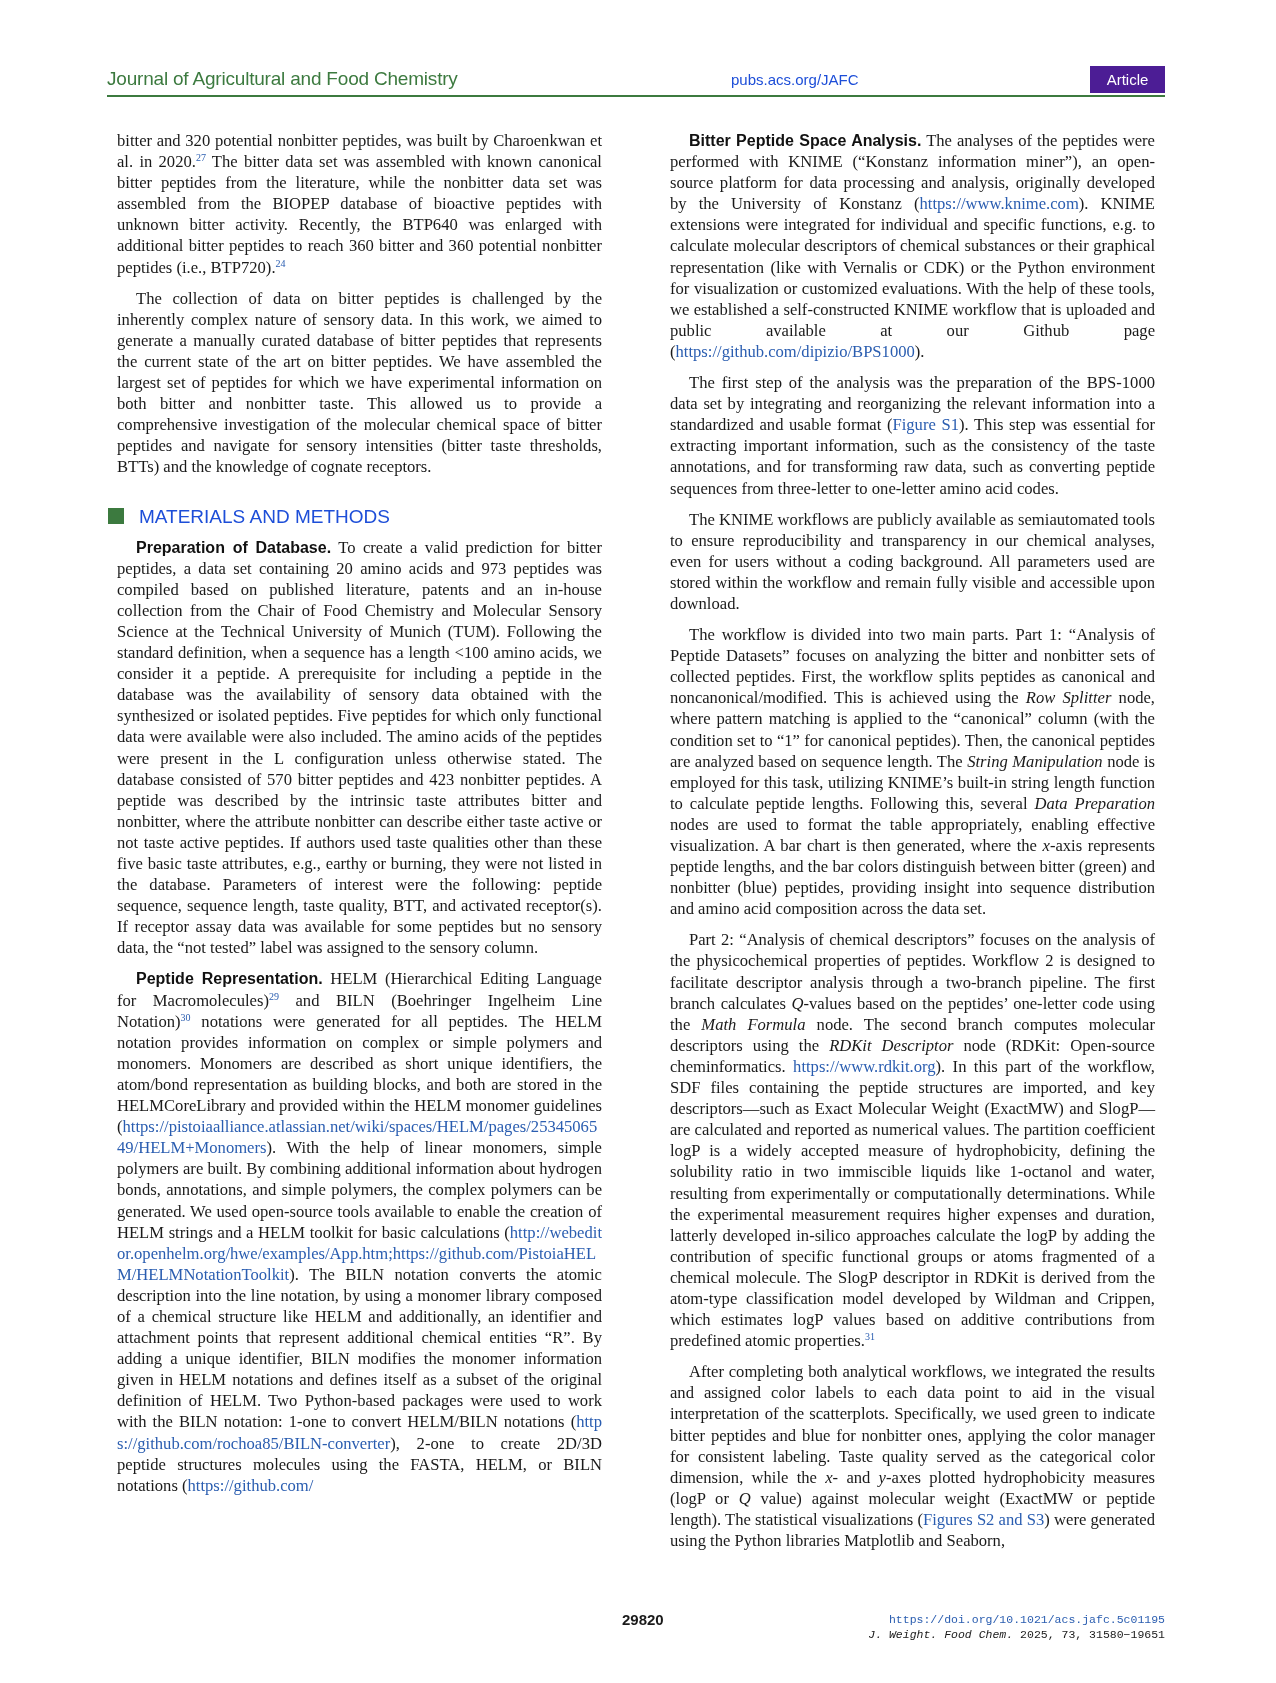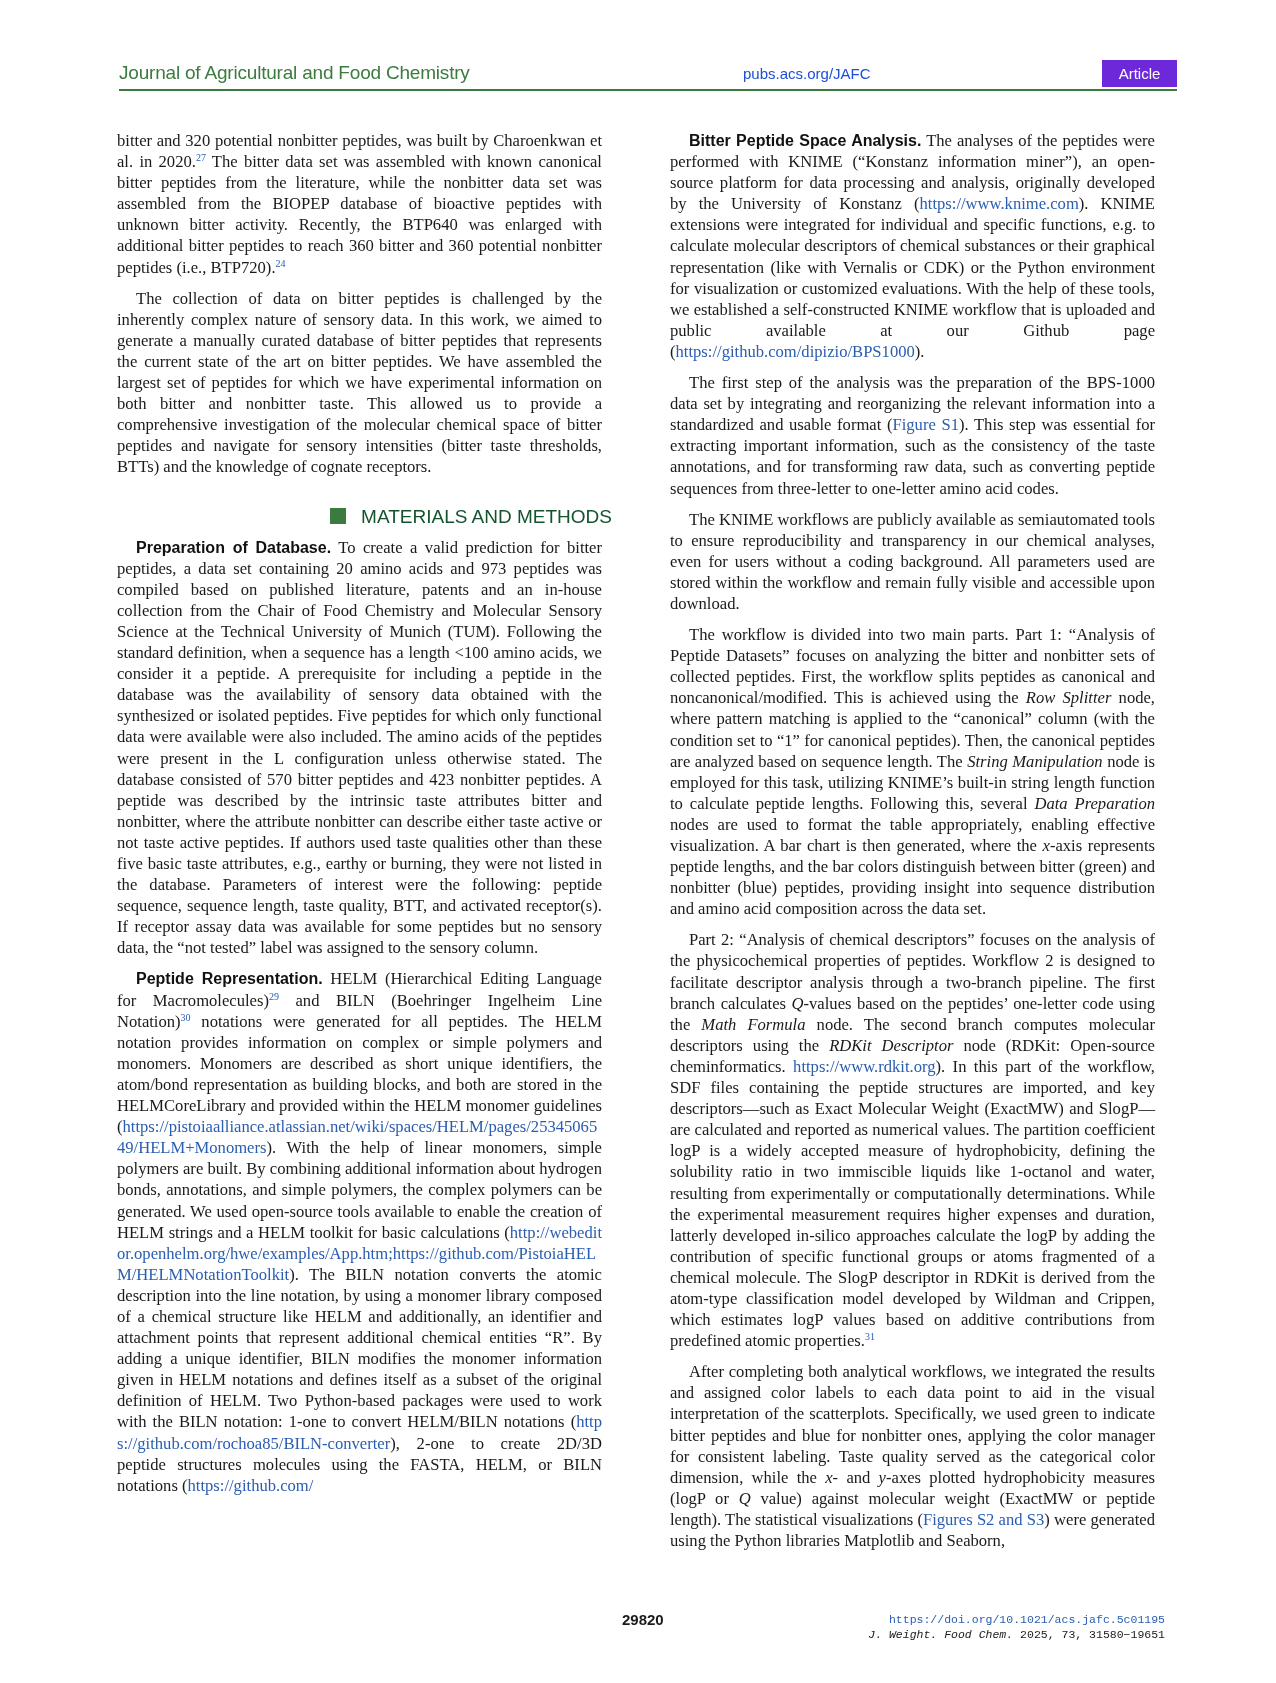--- a/index.html
+++ b/index.html
@@ -1,33 +1,33 @@
 <!DOCTYPE html>
 <html><head>
 <meta charset="utf-8">
 <style>
   html, body { margin: 0; padding: 0; background: #ffffff; }
   body { width: 1276px; height: 1683px; position: relative; overflow: hidden;
          font-family: "Liberation Serif", "DejaVu Serif", serif; color: #1a1a1a; }
-  .header { position: absolute; left: 107px; top: 62px; width: 1058px; height: 27px; border-bottom: 2px solid #3c7a3f; margin-left: 12px; }
+  .header { position: absolute; left: 107px; top: 68px; width: 1058px; height: 27px; border-bottom: 2px solid #3c7a3f; }
   .journal-title { position: absolute; left: 0; top: 0; font-family: "Liberation Sans", "DejaVu Sans", sans-serif;
                    font-size: 19px; color: #3c7a3f; letter-spacing: -0.2px; }
   .journal-url { position: absolute; left: 624px; top: 3px; font-family: "Liberation Sans", "DejaVu Sans", sans-serif;
                  font-size: 15px; color: #1d4ed8; text-align: right; }
-  .article-badge { position: absolute; right: 0; top: -2px; width: 75px; height: 27px; background: #6d28d9; color: #fff;
+  .article-badge { position: absolute; right: 0; top: -2px; width: 75px; height: 27px; background: #4c1d95; color: #fff;
                    font-family: "Liberation Sans", "DejaVu Sans", sans-serif; font-size: 15px; text-align: center; line-height: 27px; }
   .col { position: absolute; top: 120px; width: 505px; font-size: 16.6px; line-height: 21.1px; text-align: justify; hyphens: auto; }
   .col.left { left: 107px; }
   .col.right { left: 660px; }
   .col p { margin: 10px; text-indent: 19px; }
   .col p.noindent { text-indent: 0; }
   a, .link { color: #2a5db0; text-decoration: none; }
   sup { font-size: 10px; line-height: 0; color: #2a5db0; vertical-align: 6px; }
   .runin { font-family: "Liberation Sans", "DejaVu Sans", sans-serif; font-weight: bold; font-size: 16px; color: #111; }
-  .section-head { margin: 28px 0 8px 0; font-family: "Liberation Sans", "DejaVu Sans", sans-serif; font-size: 19px; color: #14532d; display: flex; align-items: center; text-indent: 0; justify-content: flex-end; }
+  .section-head { margin: 28px 0 8px 0; font-family: "Liberation Sans", "DejaVu Sans", sans-serif; font-size: 19px; color: #1d4ed8; display: flex; align-items: center; text-indent: 0; }
   .section-head .sq { display: inline-block; width: 16px; height: 16px; background: #3c7a3f; margin: 0 15px 0 1px; }
   em { font-style: italic; }
   .footer-page { position: absolute; left: 622px; top: 1611px; font-family: "Liberation Sans", "DejaVu Sans", sans-serif; font-weight: bold; font-size: 15px; }
   .footer-right { position: absolute; right: 111px; top: 1612px; text-align: right; font-family: Liberation Mono, monospace; font-size: 11.5px; line-height: 15px; }
   .footer-right .doi { color: #2a5db0; }
   .footer-right .cite em { font-style: italic; }
 </style>
 </head>
 <body>
 

